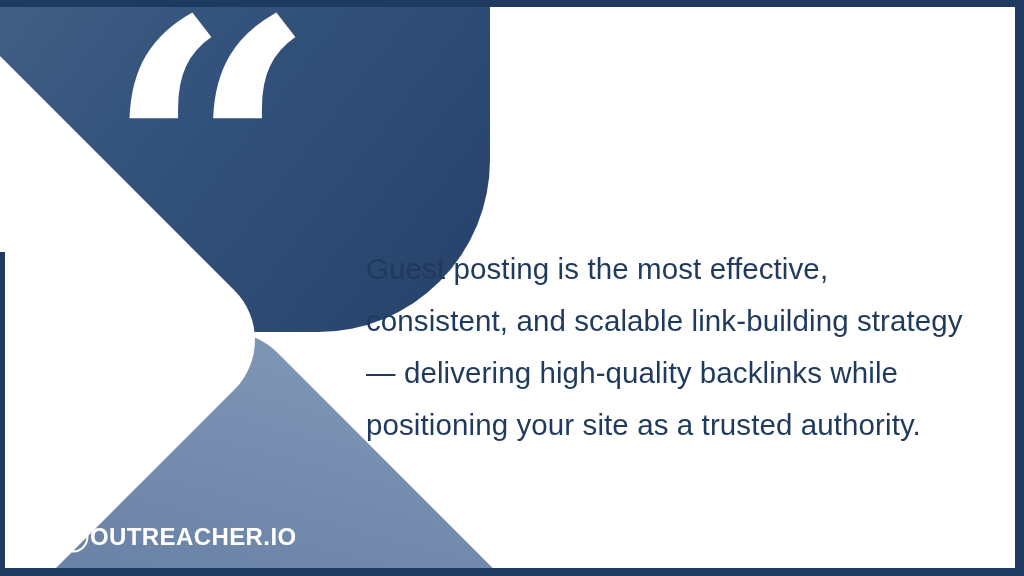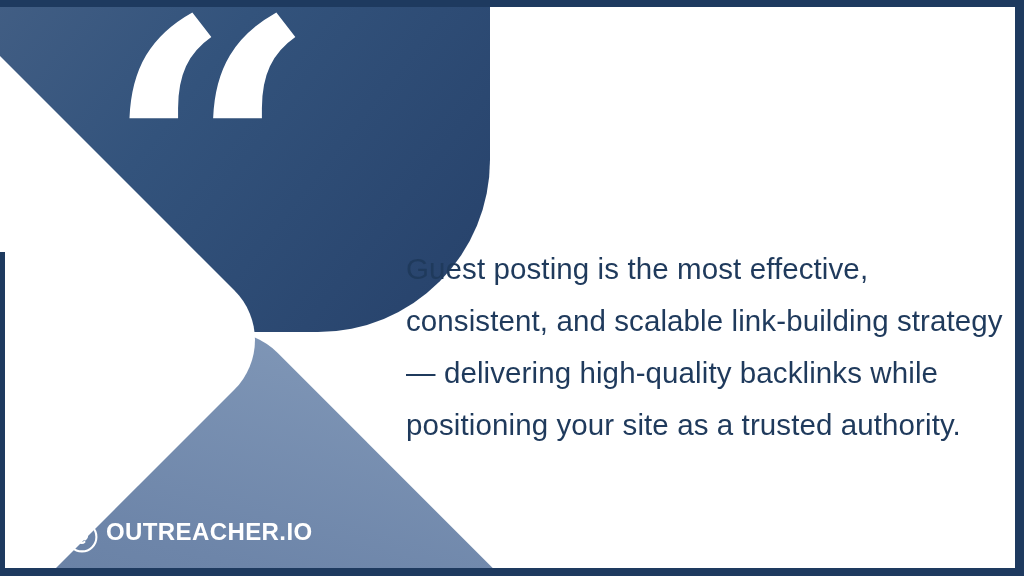--- a/index.html
+++ b/index.html
@@ -118,32 +118,30 @@
     top: 243px;
     width: 612px;
     z-index: 5;
     color: #1f3a5c;
     font-family: "Liberation Sans", sans-serif;
     font-size: 29.5px;
     line-height: 52px;
     font-weight: 400;
     letter-spacing: 0.1px;
     white-space: pre-wrap;
-    margin-left: 40px;
   }
 
   
   .brand {
     position: absolute;
-    left: 65px;
+    left: 56px;
     bottom: 22px;
     z-index: 5;
     display: flex;
-    align-items: flex-start;
-    gap: 7px;
+    align-items: center;
   }
   .brand-icon { display: block; width: 34px; height: 34px; flex: 0 0 auto; }
   .brand-name {
     color: #ffffff;
     font-family: "Liberation Sans", sans-serif;
     font-size: 24px;
     font-weight: 700;
     letter-spacing: 0.4px;
     line-height: 1;
     white-space: nowrap;

